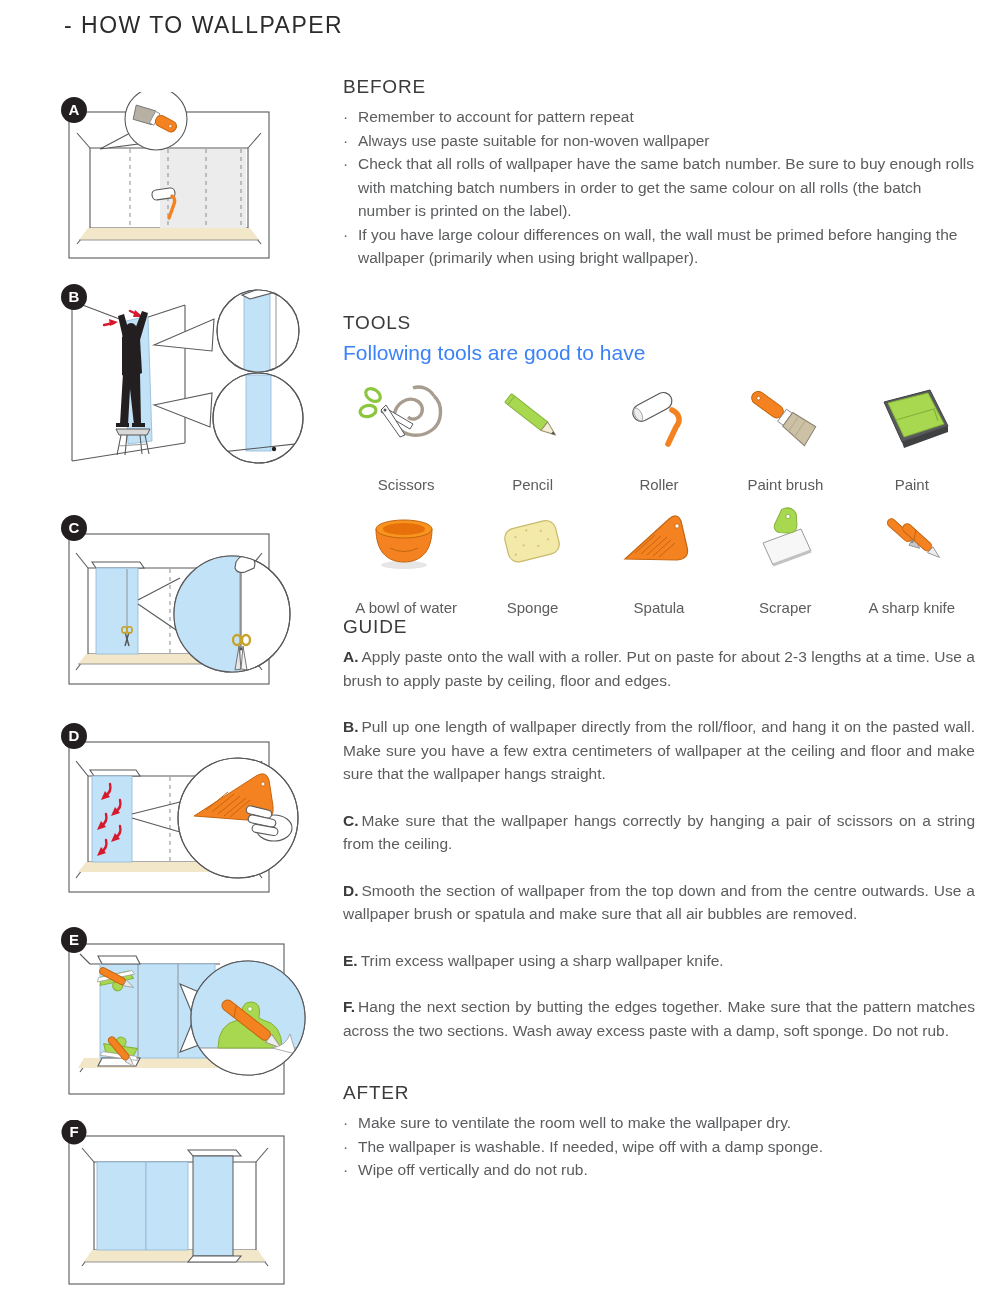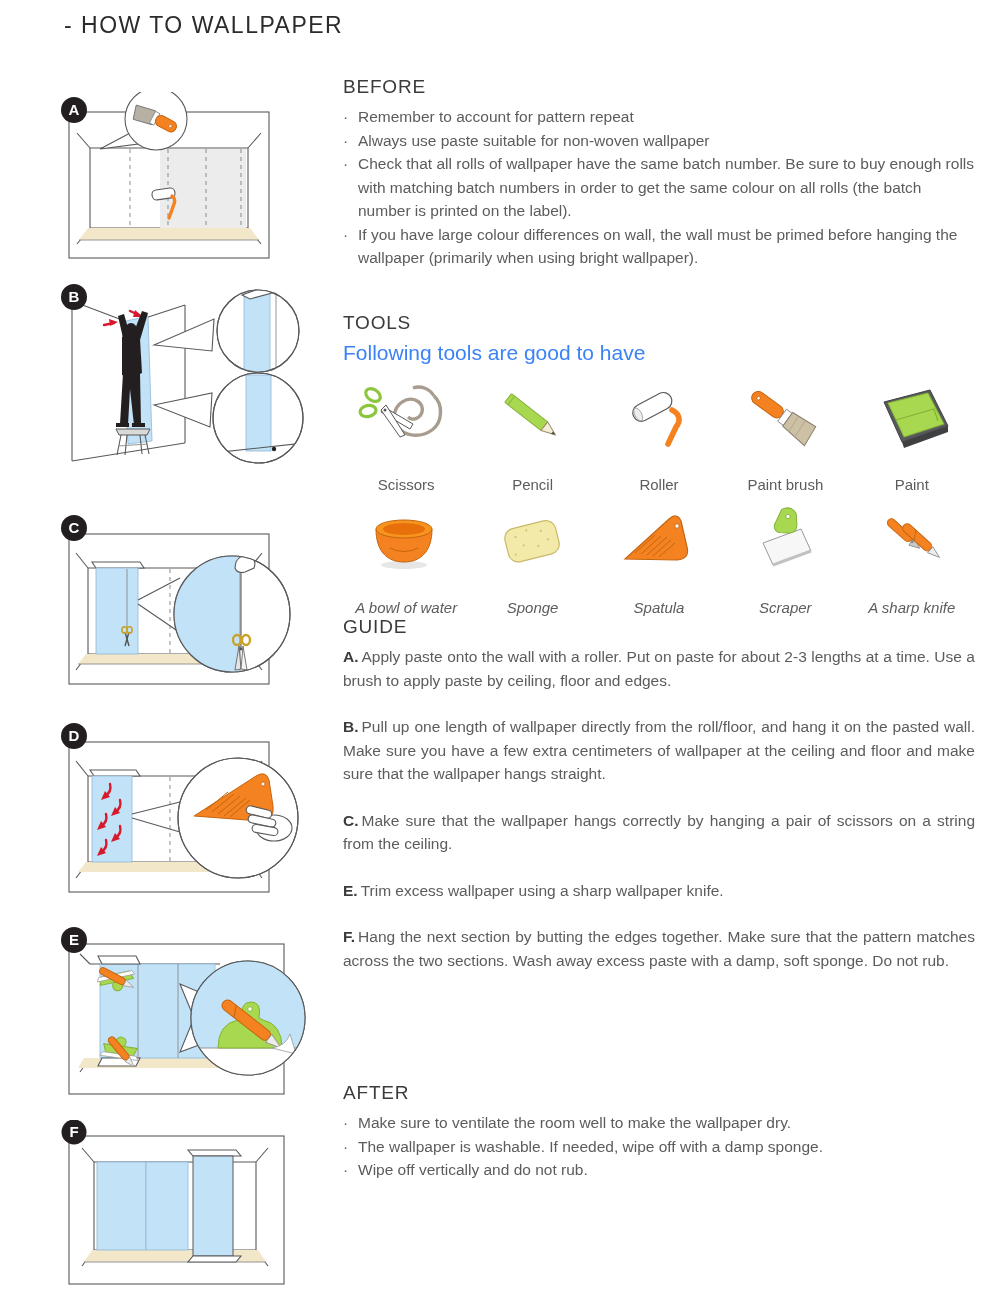--- a/index.html
+++ b/index.html
@@ -8,21 +8,21 @@
   .diagram{position:absolute;left:60px;width:255px;}
   #dgA{top:92px}#dgB{top:283px}#dgC{top:512px}#dgD{top:718px}#dgE{top:926px}#dgF{top:1120px}
   .sec{position:absolute;left:343px;width:632px;}
   #sec-before{top:76px}#sec-tools{top:312px}#sec-guide{top:616px}#sec-after{top:1082px}
   .sechead{font-size:19px;font-weight:500;color:#3b3b3c;letter-spacing:.8px;margin:0 0 7px 0;}
   .sub{font-size:21px;line-height:23px;margin:0;color:#3b82f6;}
   .bullet{display:flex;font-size:15.5px;line-height:23.5px;color:#5b5c5e;}
   .bm{width:15px;flex:none;}
   .bt{flex:1;}
   .tools-row{display:flex;margin-top:16px;}
-  .tools-row.second{margin-top:10px;font-style:italic;}
+  .tools-row.second{margin-top:10px;}
   .tool{width:20%;display:flex;flex-direction:column;align-items:center;}
   .tool svg{height:76px;width:96px;}
   .tool-label{font-size:15px;margin-top:20px;color:#5b5c5e;white-space:nowrap;}
   .step{font-size:15.5px;line-height:23.5px;text-align:justify;margin:0 0 23px 0;color:#5b5c5e;}
   .step b{color:#3b3b3c;font-weight:700;margin-right:3px;}
   .badge-t{fill:#ffffff;font-family:"Liberation Sans",sans-serif;font-size:15px;font-weight:bold;text-anchor:middle;}
   svg .ln{stroke:#58595b;stroke-width:1.1;fill:none;}
   svg .thin{stroke:#8a8b8d;stroke-width:.9;fill:none;}
   svg .dash{stroke:#8a8b8d;stroke-width:1;stroke-dasharray:4 4;fill:none;}
   svg .blue{fill:#C2E2F7;stroke:#8FB8D8;stroke-width:.8;}
@@ -478,20 +478,21 @@
         <div class="tool-label">A sharp knife</div>
       </div>
     </div>
   </div>
 
   <div class="sec" id="sec-guide">
     <h2 class="sechead">GUIDE</h2>
     <p class="step"><b>A.</b><span>Apply paste onto the wall with a roller. Put on paste for about 2-3 lengths at a time. Use a brush to apply paste by ceiling, floor and edges.</span></p>
     <p class="step"><b>B.</b><span>Pull up one length of wallpaper directly from the roll/floor, and hang it on the pasted wall. Make sure you have a few extra centimeters of wallpaper at the ceiling and floor and make sure that the wallpaper hangs straight.</span></p>
     <p class="step"><b>C.</b><span>Make sure that the wallpaper hangs correctly by hanging a pair of scissors on a string from the ceiling.</span></p>
+    <p class="step"><b>D.</b><span>Smooth the section of wallpaper from the top down and from the centre outwards. Use a wallpaper brush or spatula and make sure that all air bubbles are removed.</span></p>
     <p class="step"><b>E.</b><span>Trim excess wallpaper using a sharp wallpaper knife.</span></p>
     <p class="step"><b>F.</b><span>Hang the next section by butting the edges together. Make sure that the pattern matches across the two sections. Wash away excess paste with a damp, soft sponge. Do not rub.</span></p>
   </div>
 
   <div class="sec" id="sec-after">
     <h2 class="sechead">AFTER</h2>
     <div class="bullet">
         <span class="bm">·</span>
         <span class="bt">Make sure to ventilate the room well to make the wallpaper dry.</span>
       </div>

